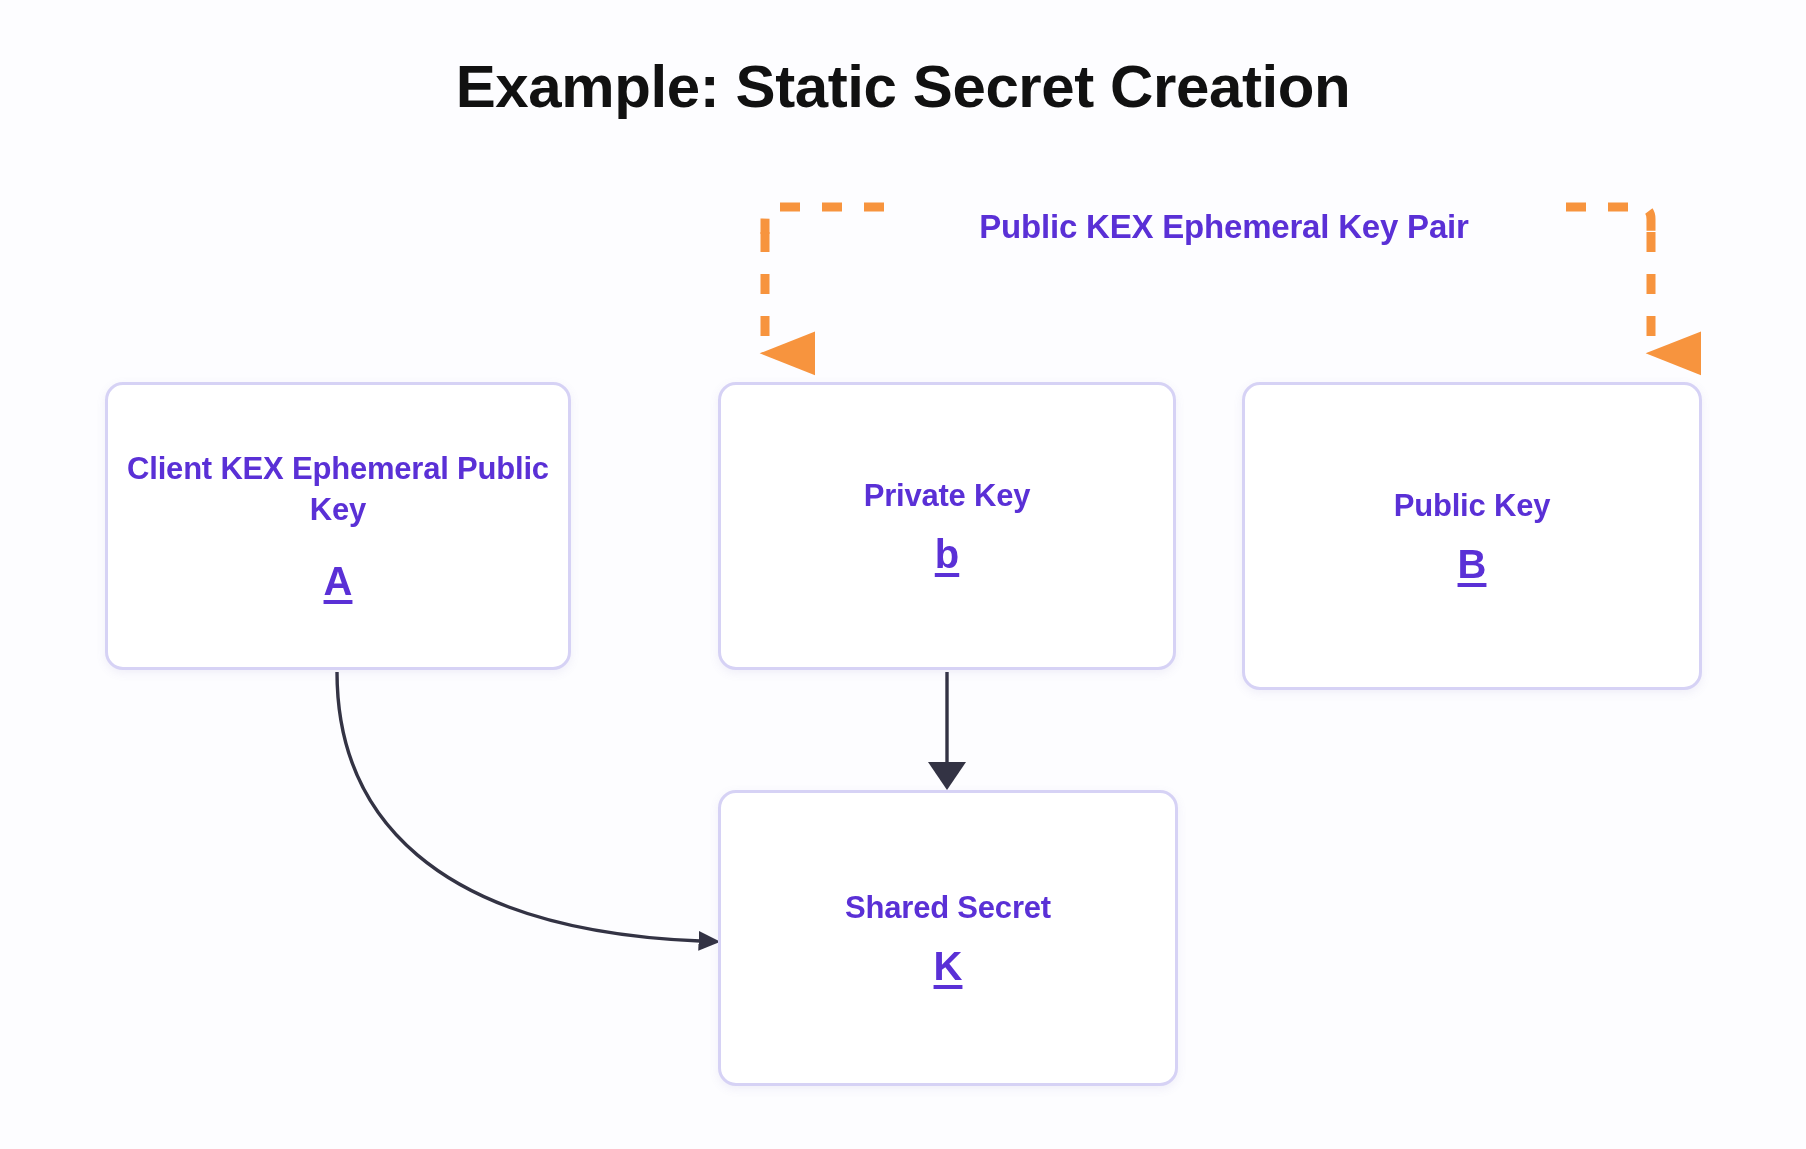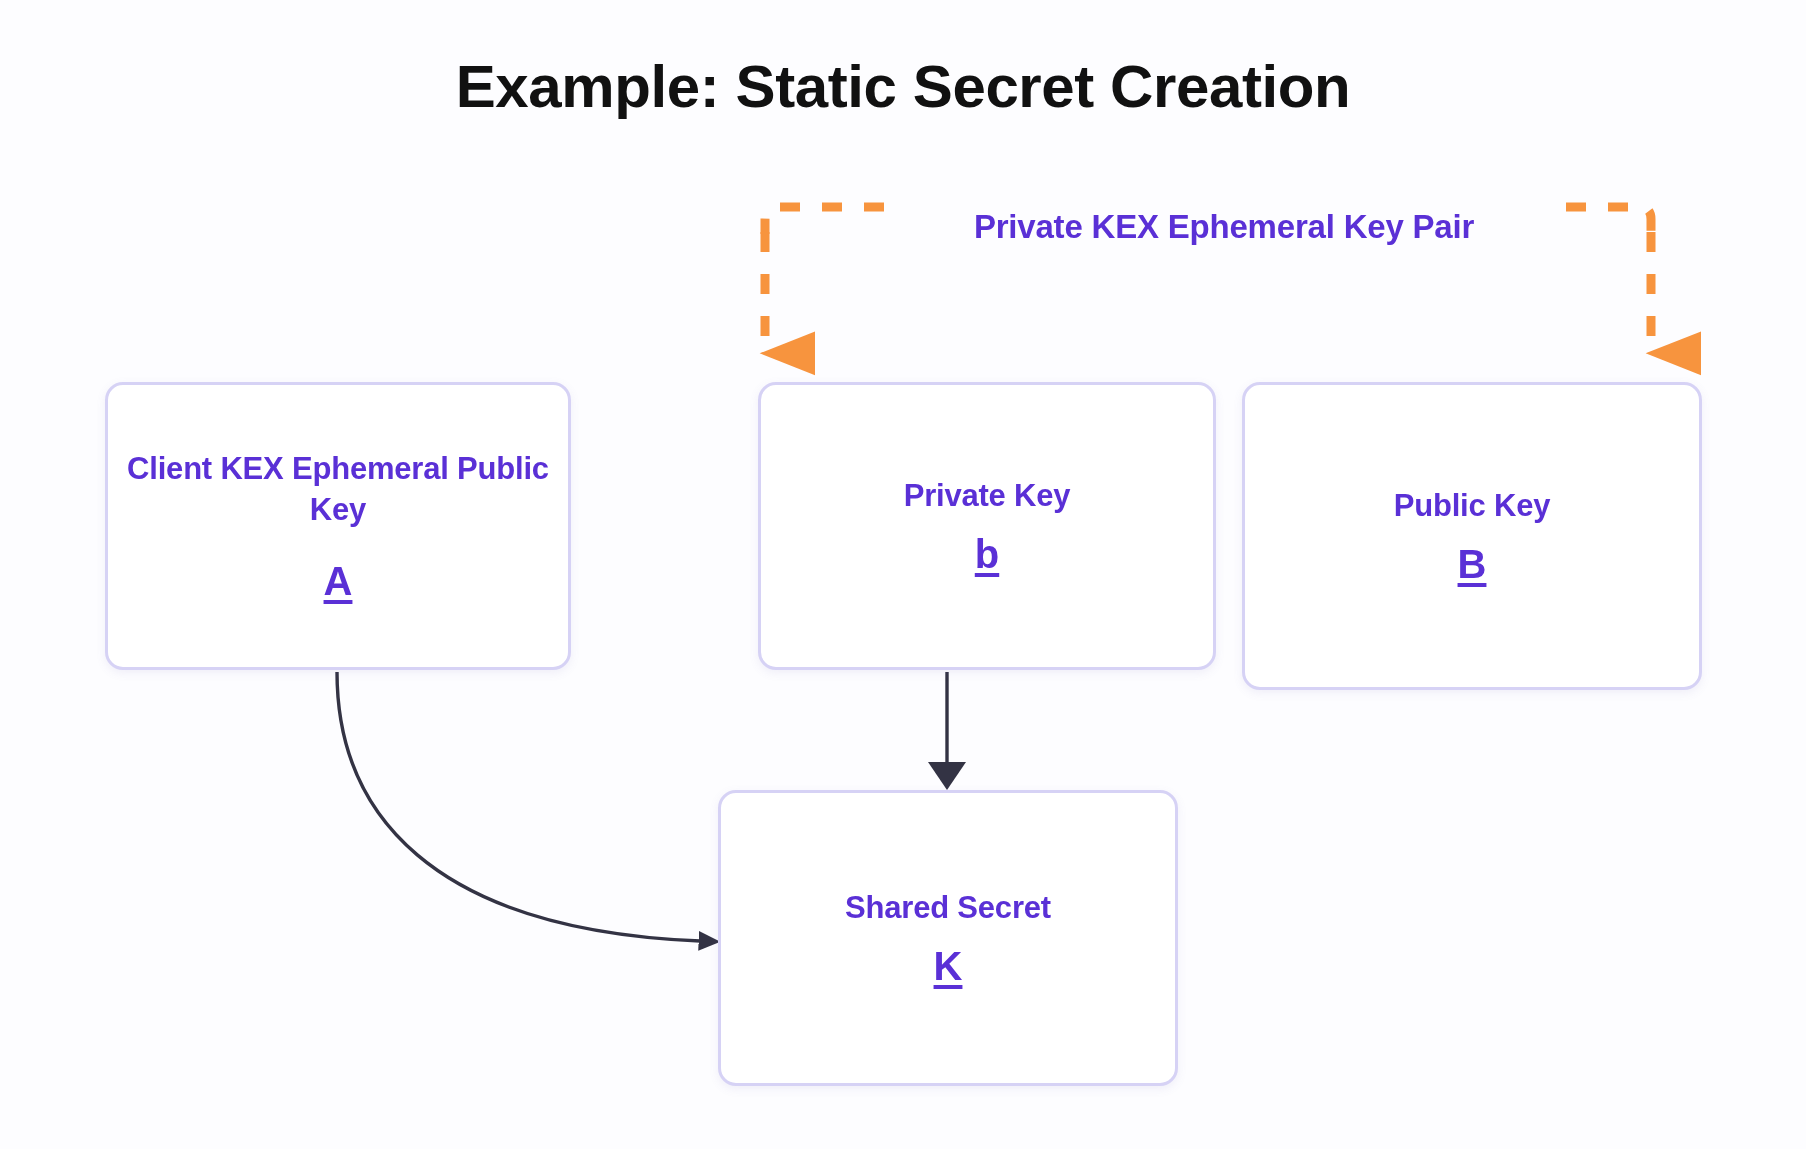--- a/index.html
+++ b/index.html
@@ -54,21 +54,21 @@
     font-weight: bold;
     color: #5a30d6;
     text-decoration: underline;
     text-underline-offset: 5px;
     margin-top: 16px;
     line-height: 1.1;
   }
 
   
   #box-client-pub  { left: 105px;  top: 382px; width: 466px; height: 288px; gap: 12px; }
-  #box-private-key { left: 718px;  top: 382px; width: 458px; height: 288px; margin-left: 40px; }
+  #box-private-key { left: 718px;  top: 382px; width: 458px; height: 288px; }
   #box-public-key  { left: 1242px; top: 382px; width: 460px; height: 308px; align-items: center; }
   #box-shared      { left: 718px;  top: 790px; width: 460px; height: 296px; }
 
   #bracket-label {
     position: absolute;
     left: 888px;
     top: 208px;
     width: 672px;
     text-align: center;
     font-size: 33px;
@@ -110,21 +110,21 @@
     <path d="M1566,207 L1639,207 Q1651,207 1651,219 L1651,234" fill="none" stroke="#f7943e" stroke-width="9" stroke-dasharray="20 22" stroke-linecap="butt"></path>
 
     <path d="M1651,232 L1651,352" fill="none" stroke="#f7943e" stroke-width="9" stroke-dasharray="20 22" stroke-linecap="butt" marker-end="url(#orange-arrow)"></path>
 
     <path d="M337,672 C337,812 430,930 700,941" fill="none" stroke="#333344" stroke-width="3.4" marker-end="url(#dark-arrow)"></path>
 
     <path d="M947,672 L947,762" fill="none" stroke="#333344" stroke-width="3.4" marker-end="url(#dark-arrow-down)"></path>
     <path d="M928,762 L966,762 L947,790 Z" fill="#333344"></path>
   </svg>
 
-  <div id="bracket-label">Private KEX Ephemeral Key Pair</div>
+  <div id="bracket-label">Public KEX Ephemeral Key Pair</div>
 
   <div class="node-box" id="box-client-pub">
     <div class="node-title">Client KEX Ephemeral Public Key</div>
     <div class="node-symbol">A</div>
   </div>
 
   <div class="node-box" id="box-private-key">
     <div class="node-title">Private Key</div>
     <div class="node-symbol">b</div>
   </div>

